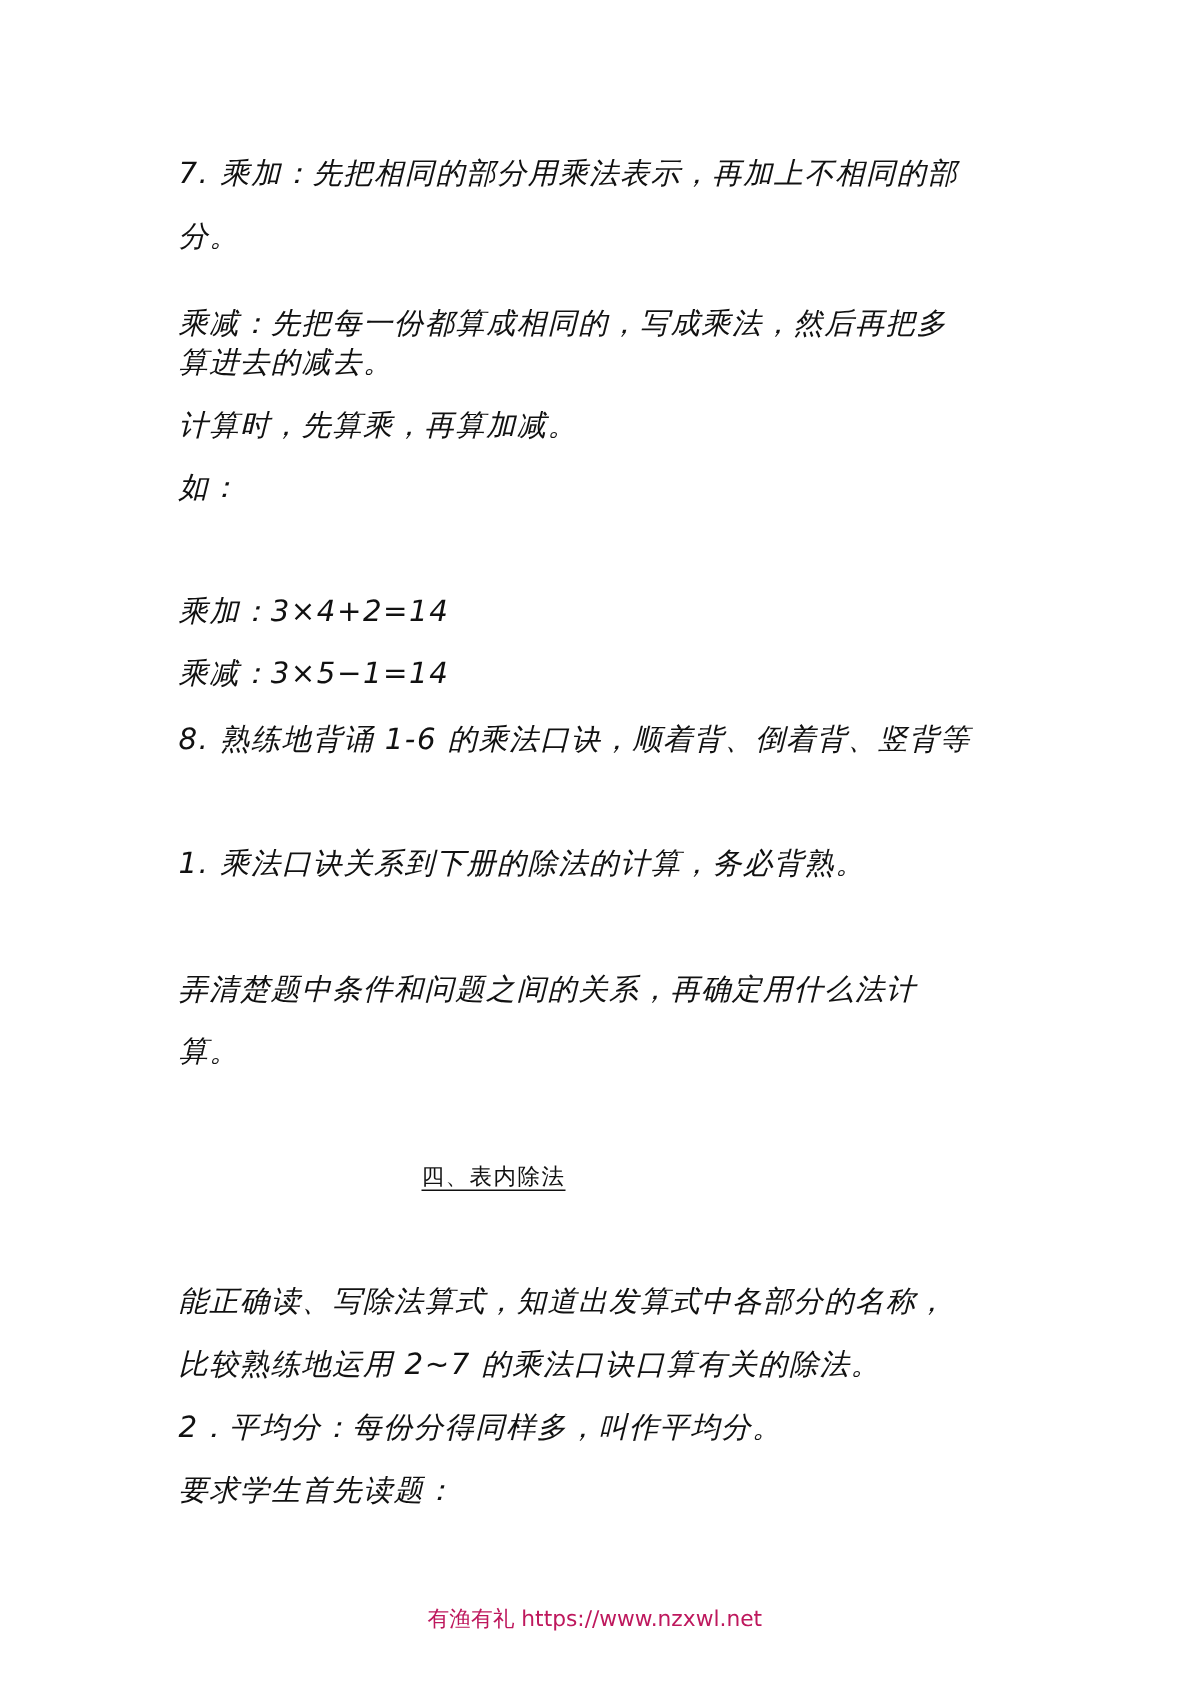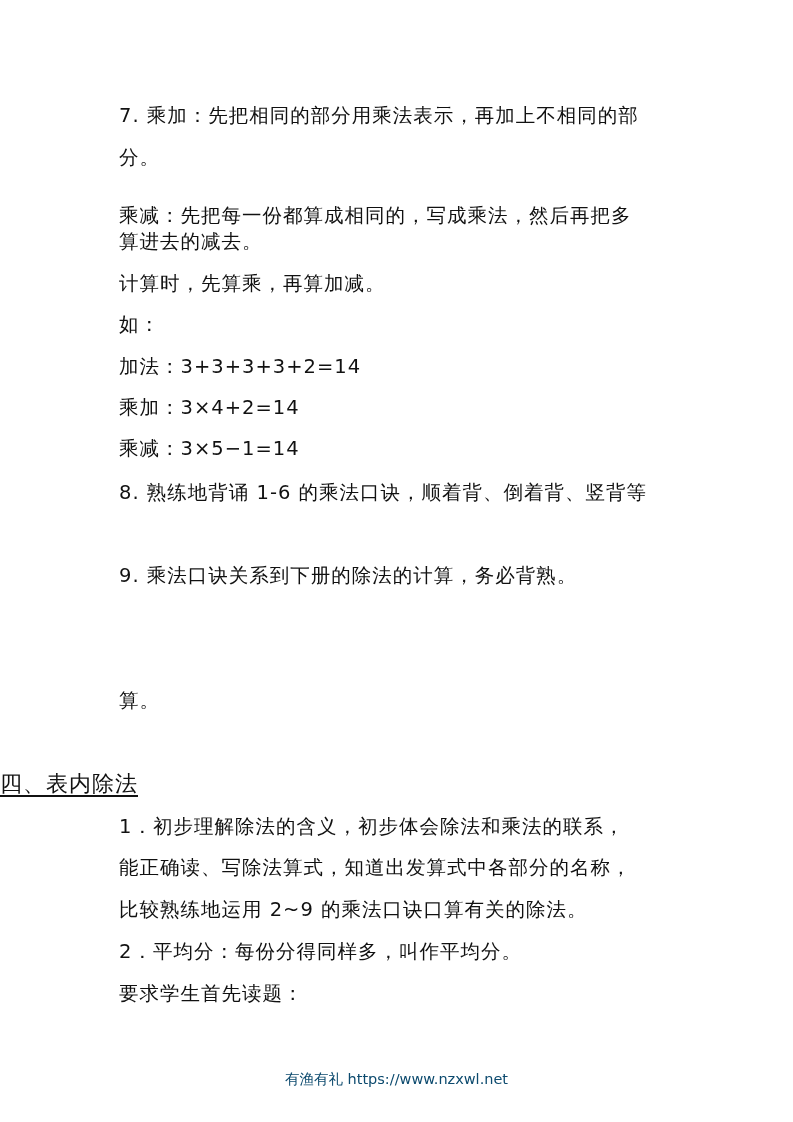--- a/index.html
+++ b/index.html
@@ -6,52 +6,52 @@
     body {
       width: 793px; height: 1122px; position: relative; overflow: hidden;
       font-family: "DejaVu Sans", "Liberation Sans", sans-serif;
       color: #111111;
     }
     .page { position: absolute; left: 0; top: 0; width: 793px; height: 1122px; }
     .line {
       position: absolute; left: 119px; width: 560px;
       font-size: 19.5px; line-height: 24px; white-space: nowrap;
       letter-spacing: 1px;
+      font-style: italic;
     }
     .heading {
-      position: absolute; left: 0; width: 658px; text-align: left;
-      font-size: 22px; line-height: 24px;
+      position: absolute; left: 0; width: 658px; text-align: center;
+      font-size: 15px; line-height: 24px;
     }
     .heading span { text-decoration: underline; text-underline-offset: 4px; letter-spacing: 1px; }
     .footer {
       position: absolute; left: 0; width: 793px; top: 1070px; text-align: center;
-      font-size: 14.5px; color: #0c4a6e;
+      font-size: 14.5px; color: #be185d;
     }
   </style>
 </head>
 <body>
 
 <div class="page">
   <div class="line" style="top:104px">7. 乘加：先把相同的部分用乘法表示，再加上不相同的部</div>
   <div class="line" style="top:146px">分。</div>
   <div class="line" style="top:204px">乘减：先把每一份都算成相同的，写成乘法，然后再把多</div>
   <div class="line" style="top:230px">算进去的减去。</div>
   <div class="line" style="top:272px">计算时，先算乘，再算加减。</div>
   <div class="line" style="top:313px">如：</div>
-  <div class="line" style="top:355px">加法：3+3+3+3+2=14</div>
   <div class="line" style="top:396px">乘加：3×4+2=14</div>
   <div class="line" style="top:437px">乘减：3×5−1=14</div>
   <div class="line" style="top:481px">8. 熟练地背诵 1-6 的乘法口诀，顺着背、倒着背、竖背等</div>
-  <div class="line" style="top:564px">9. 乘法口诀关系到下册的除法的计算，务必背熟。</div>
+  <div class="line" style="top:564px">1. 乘法口诀关系到下册的除法的计算，务必背熟。</div>
+  <div class="line" style="top:648px">弄清楚题中条件和问题之间的关系，再确定用什么法计</div>
   <div class="line" style="top:689px">算。</div>
 
   <div class="heading" style="top:772px">
     <span>四、表内除法</span>
   </div>
 
-  <div class="line" style="top:815px">1．初步理解除法的含义，初步体会除法和乘法的联系，</div>
   <div class="line" style="top:856px">能正确读、写除法算式，知道出发算式中各部分的名称，</div>
-  <div class="line" style="top:898px">比较熟练地运用 2~9 的乘法口诀口算有关的除法。</div>
+  <div class="line" style="top:898px">比较熟练地运用 2~7 的乘法口诀口算有关的除法。</div>
   <div class="line" style="top:940px">2．平均分：每份分得同样多，叫作平均分。</div>
   <div class="line" style="top:982px">要求学生首先读题：</div>
 
   <div class="footer">有渔有礼 https://www.nzxwl.net</div>
 </div>
 
 </body></html>

